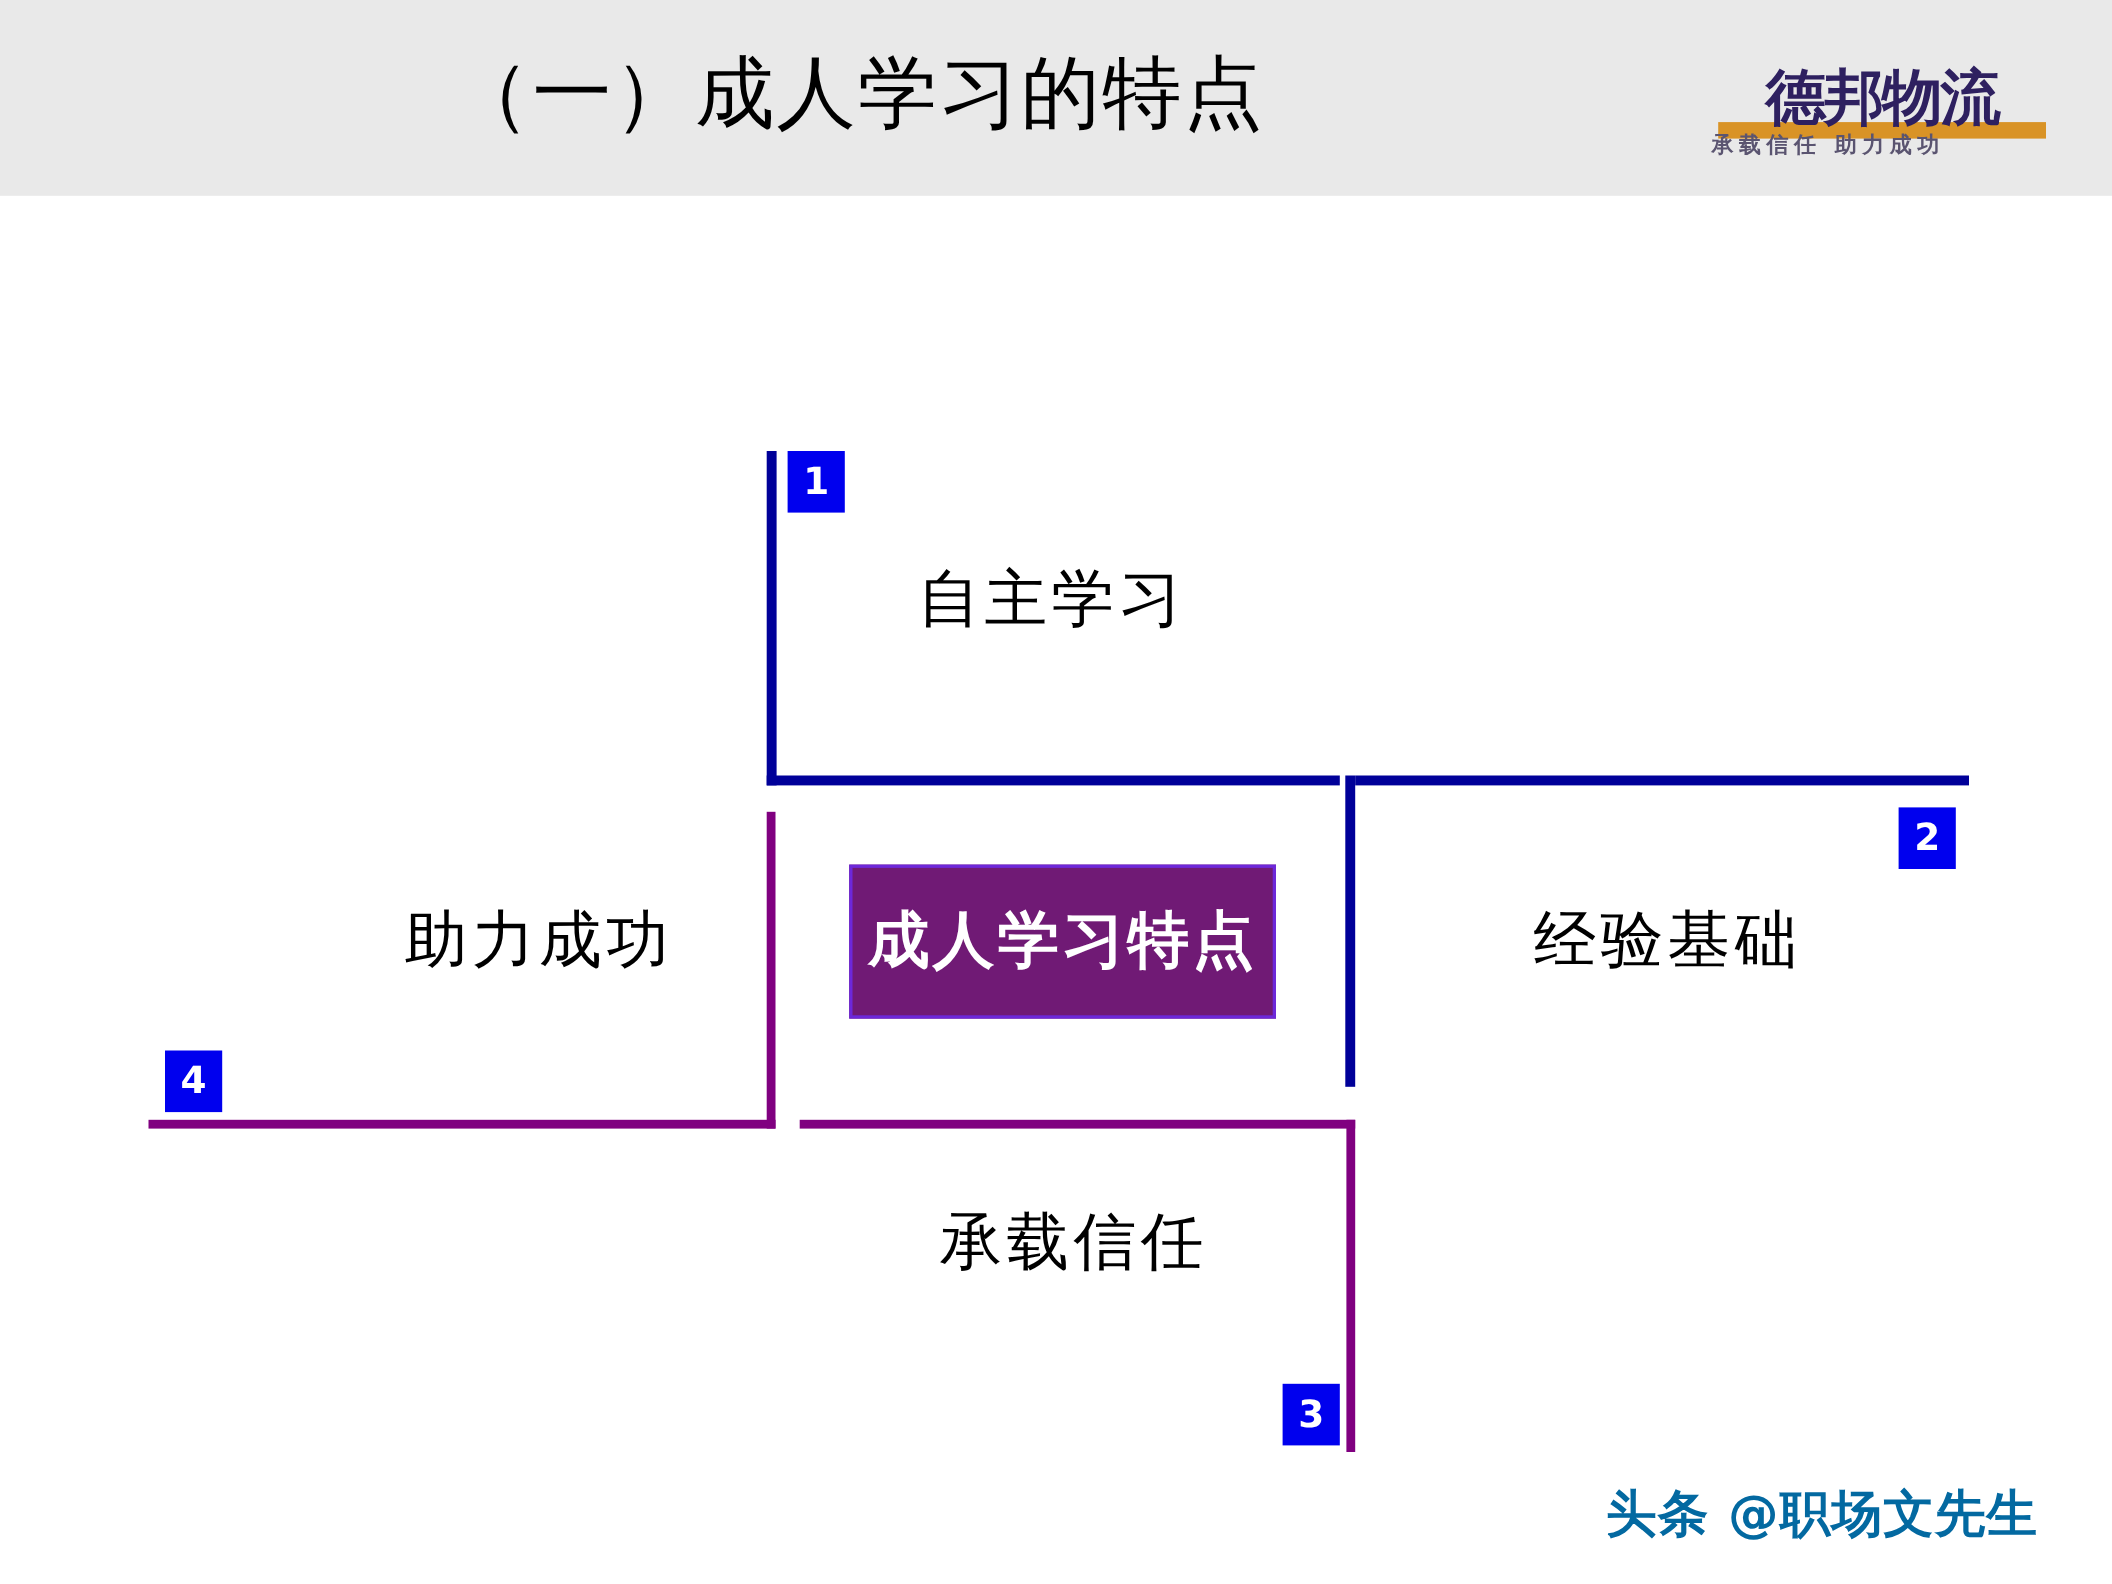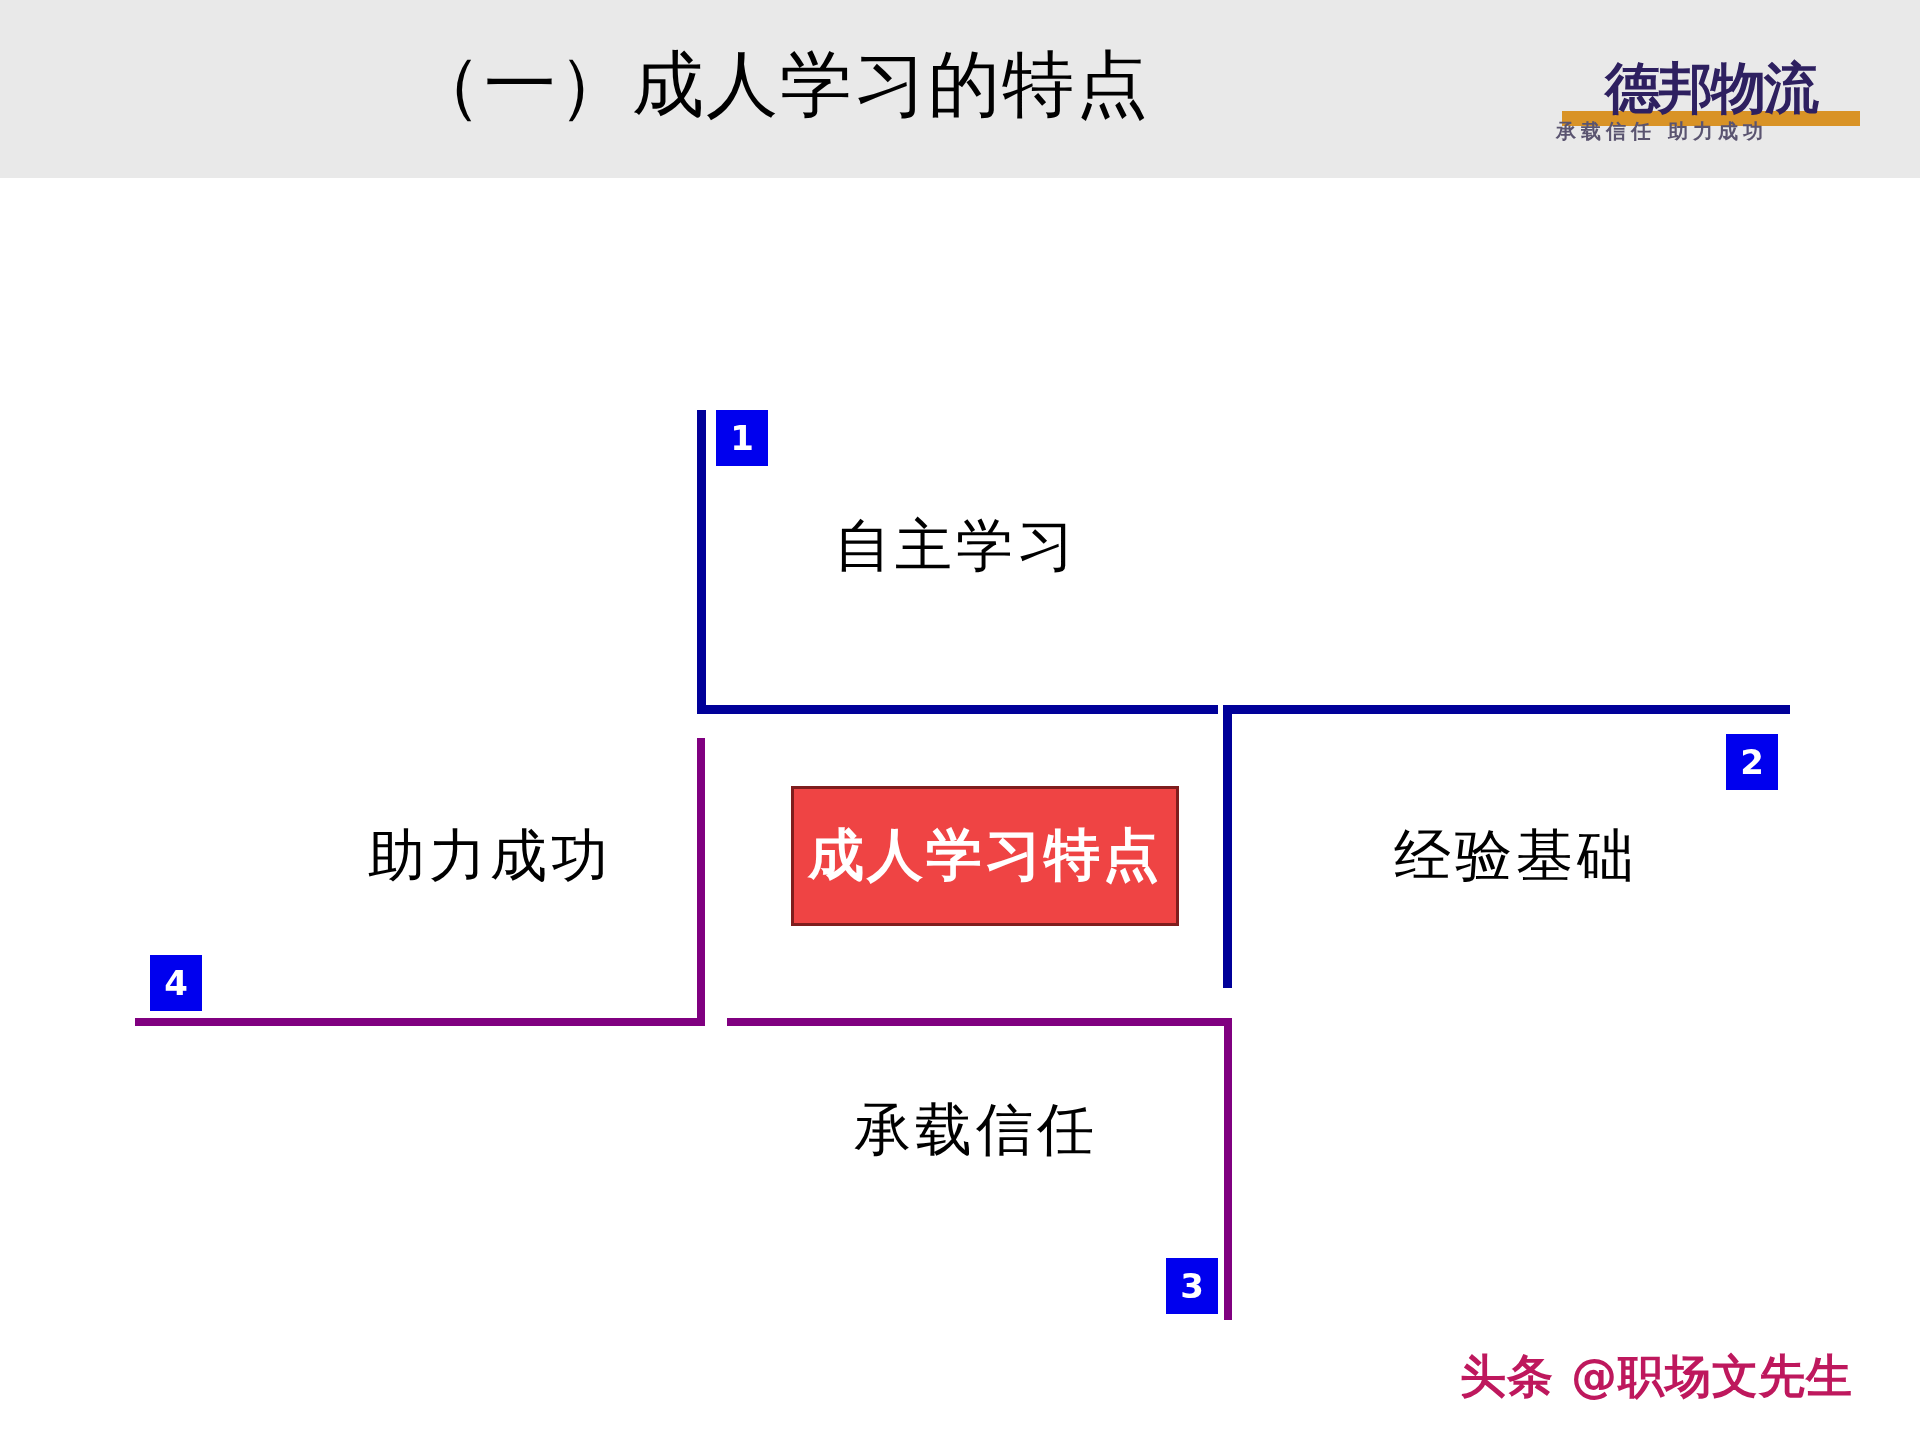--- a/index.html
+++ b/index.html
@@ -127,24 +127,23 @@
     text-align: center;
   }
 
   
   #center-node {
     position: absolute;
     left: 772px;
     top: 786px;
     width: 388px;
     height: 140px;
-    background: #ef4444;
-    border: 3px solid #7f1d1d;
+    background: #701a75;
+    border: 3px solid #6d28d9;
     box-sizing: border-box;
-    margin-left: 19px;
   }
   #center-node-label {
     position: absolute;
     left: 0;
     top: 0;
     width: 100%;
     height: 100%;
     display: flex;
     align-items: center;
     justify-content: center;
@@ -158,21 +157,21 @@
 
   
   #watermark {
     position: absolute;
     left: 1460px;
     top: 1348px;
     font-family: "DejaVu Sans", sans-serif;
     font-size: 46px;
     line-height: 56px;
     font-weight: bold;
-    color: #be185d;
+    color: #0369a1;
     white-space: nowrap;
     letter-spacing: 1px;
   }
 </style>
 </head>
 <body>
 
 <div id="slide">
 
   <div id="header-band"></div>

